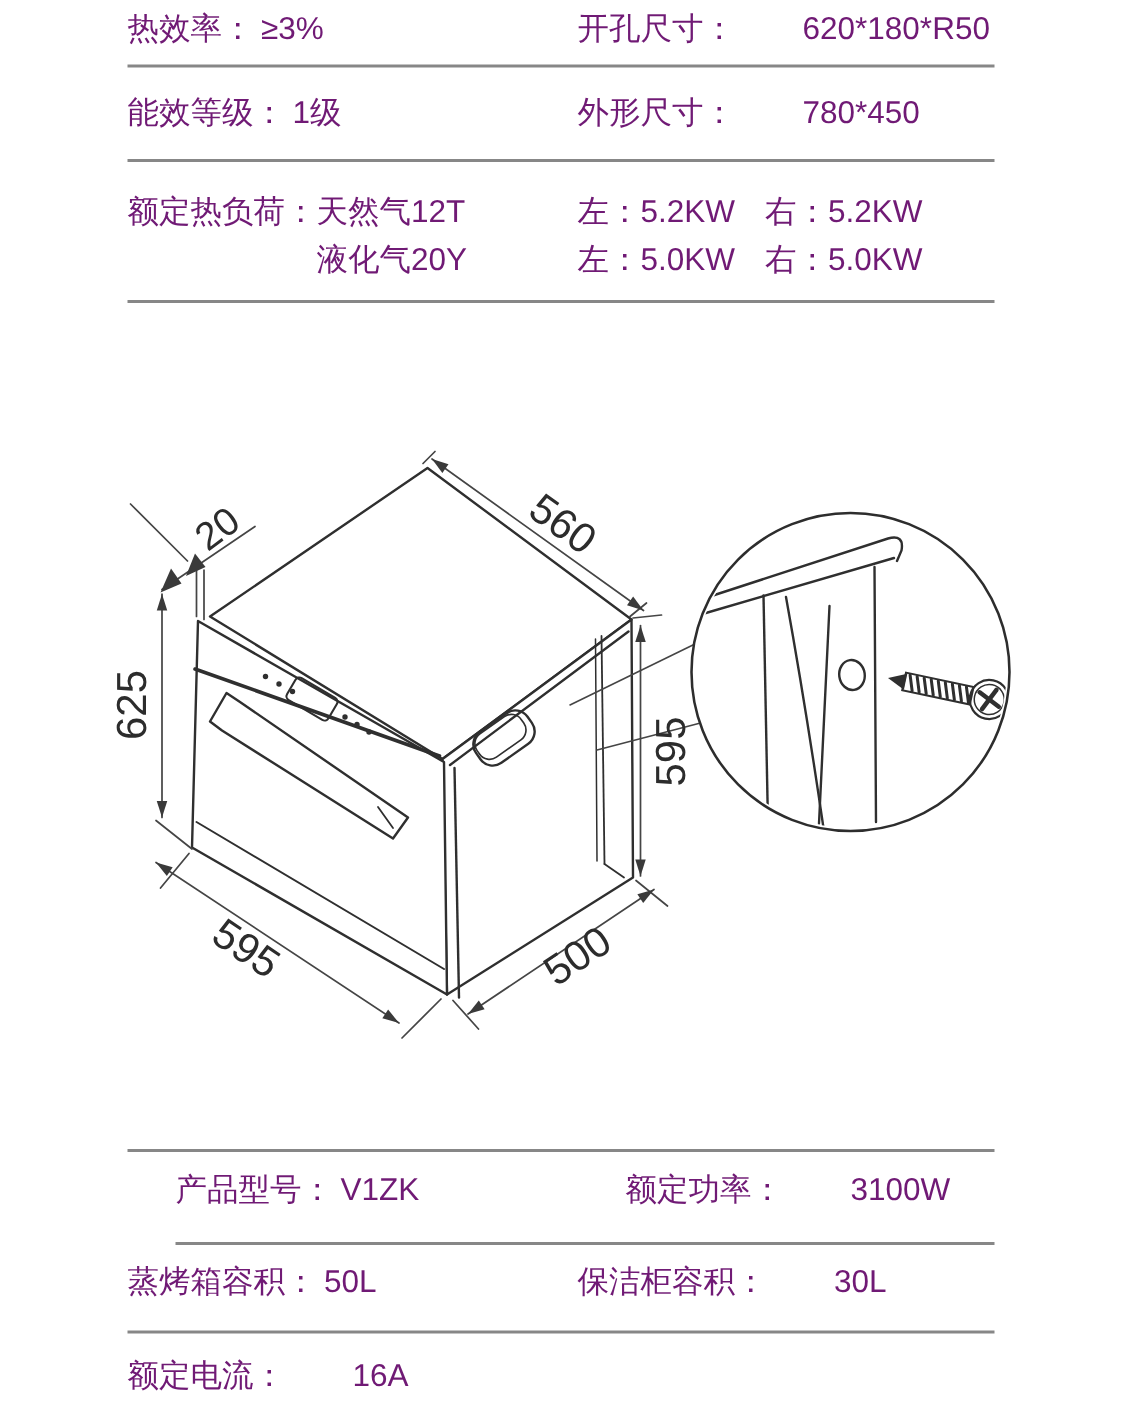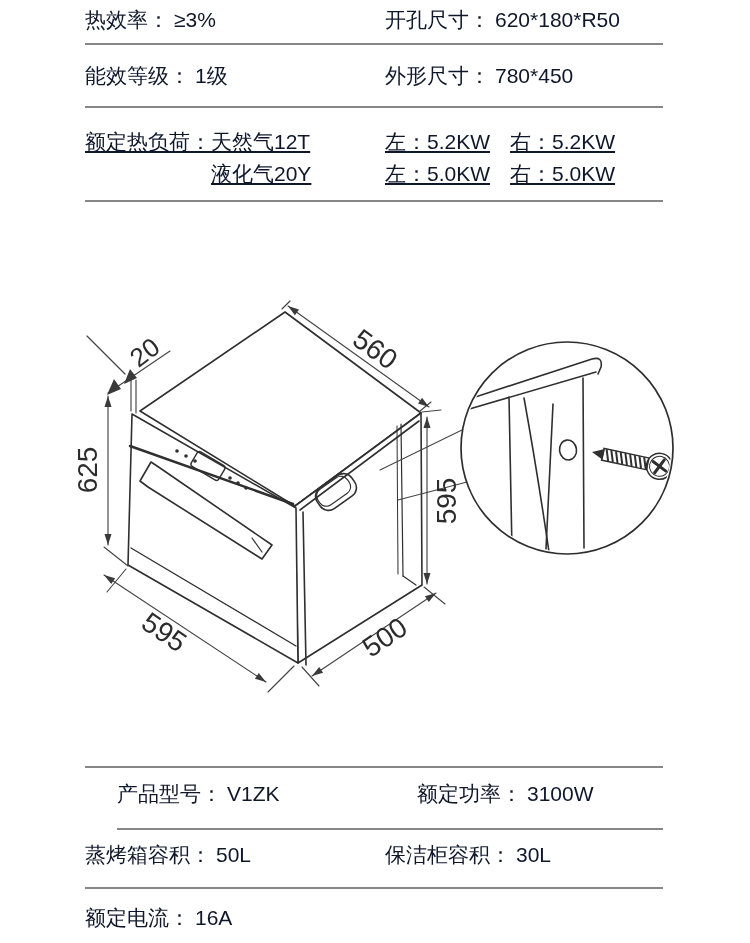--- a/index.html
+++ b/index.html
@@ -1,30 +1,30 @@
 <!DOCTYPE html>
 <html><head>
 <meta charset="utf-8">
 <style>
   html,body{margin:0;padding:0;background:#fff;}
   .page{position:relative;width:750px;height:943px;background:#fff;overflow:hidden;
-        font-family:"Liberation Sans","DejaVu Sans",sans-serif;color:#0f172a;}
+        font-family:"Liberation Sans","DejaVu Sans",sans-serif;color:#701a75;}
   .specs{position:absolute;left:85px;width:578px;font-size:21px;line-height:26px;}
   .specs-top{top:0;}
   .specs-bottom{top:766px;border-top:2px solid #878787;}
   .srow{display:flex;border-bottom:2px solid #878787;}
   .srow.no-border{border-bottom:none;}
   .r1{padding:7px 0 10px;}
   .r2{padding:18px 0 17px;}
-  .r3{padding:18px 0 10px;text-decoration:underline;}
+  .r3{padding:18px 0 10px;}
   .b1{padding:13px 0 21px;margin-left:32px;}
   .b2{padding:12px 0 19px;}
   .b3{padding:16px 0 0;}
   .c1{flex:0 0 300px;display:flex;align-items:flex-start;}
-  .c2{flex:1;display:flex;align-items:flex-start;}
+  .c2{flex:1;display:flex;align-items:flex-start;gap:40px;}
   .val{margin-left:5px;white-space:nowrap;}
   .lbl{white-space:nowrap;}
   .stack{line-height:32px;}
   .kw-gap{margin-left:20px;}
   .diagram-svg{position:absolute;left:0;top:270px;}
   svg text{font-family:"Liberation Sans","DejaVu Sans",sans-serif;fill:#2c2c2c;}
 </style>
 </head>
 <body>
 

